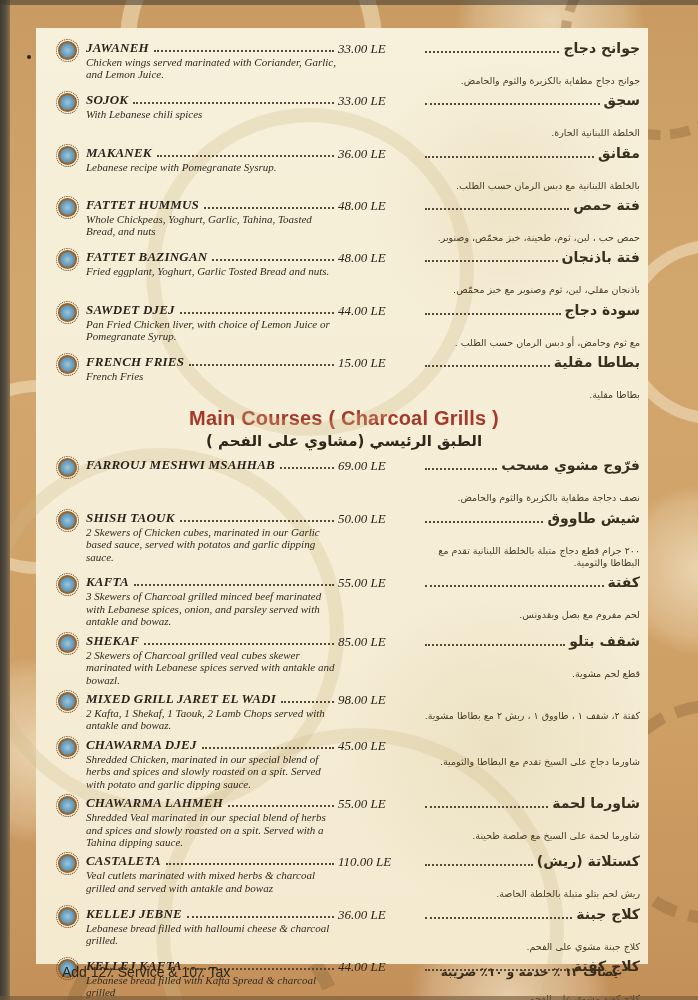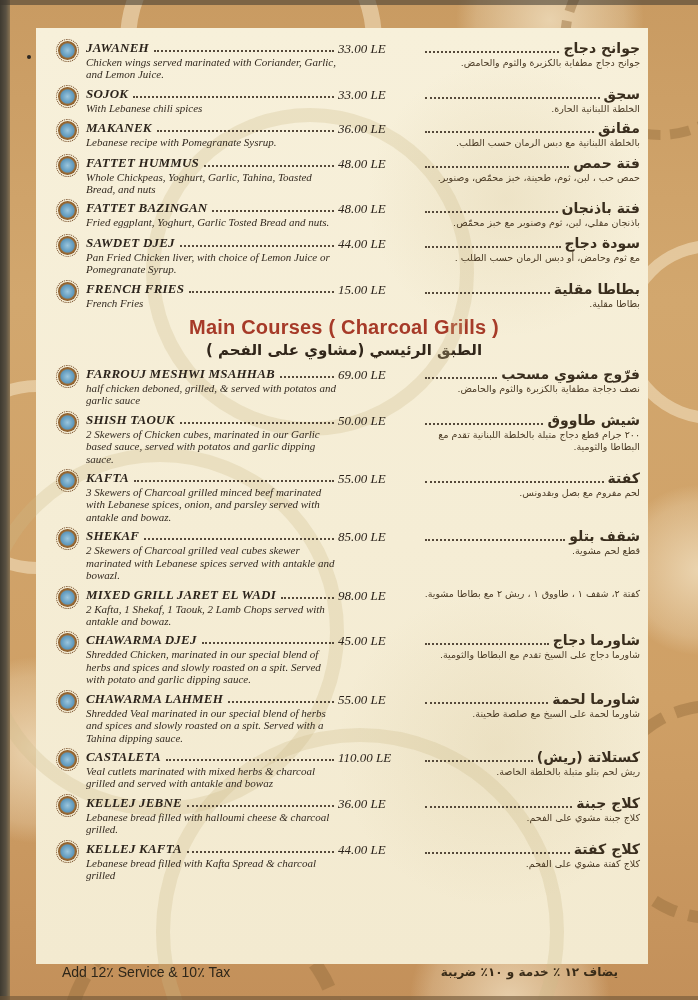--- a/index.html
+++ b/index.html
@@ -37,21 +37,21 @@
     background:radial-gradient(circle,#9cc6dd 0%,#5e98bc 48%,#9a6a33 58%,#6e431d 85%,#8a5c30 100%);
     outline:1.5px dotted #6e431d;outline-offset:1px;}
   .en-title-line{display:flex;align-items:baseline;}
   .en-title{font-style:italic;font-weight:bold;font-size:13px;color:#2c241c;letter-spacing:.2px;white-space:nowrap;}
   .lead{flex:1;margin:0 4px 2px 5px;border-bottom:2px dotted #55493a;height:9px;min-width:8px;}
   .en-desc{font-style:italic;font-size:11px;line-height:1.13;color:#332a20;max-width:250px;}
   .price{font-style:italic;font-size:13px;color:#2c241c;white-space:nowrap;padding-top:1px;}
   .ar-block{padding-left:2px;}
   .ar-title-line{display:flex;align-items:baseline;}
   .ar-title{font-family:"DejaVu Sans",sans-serif;font-weight:bold;font-size:14px;color:#3a2e1e;white-space:nowrap;direction:rtl;}
-  .ar-desc{font-family:"DejaVu Sans",sans-serif;font-size:9.5px;color:#4a3a24;direction:rtl;text-align:right;line-height:1.3;margin-top:1px;}
+  .ar-desc{font-family:"DejaVu Sans",sans-serif;font-size:9.5px;color:#4a3a24;direction:rtl;text-align:right;line-height:1.3;margin-top:19px;}
 
   
   .section-head{text-align:center;margin:6px 0 7px 0;}
   .section-head .en{font-family:"Liberation Sans","DejaVu Sans",sans-serif;font-size:20px;font-weight:bold;color:#a63a28;letter-spacing:.2px;}
   .section-head .ar{font-family:"DejaVu Sans",sans-serif;font-size:15px;font-weight:bold;color:#31261a;margin-top:2px;direction:rtl;}
 
   
   .footer{position:absolute;left:36px;right:50px;bottom:16px;height:24px;z-index:4;
     display:flex;justify-content:space-between;align-items:center;}
   .footer .en{font-family:"Liberation Sans","DejaVu Sans",sans-serif;font-size:14px;color:#2e2619;margin-left:26px;}
@@ -228,21 +228,20 @@
 
   <div class="rows">
 
       <div class="row">
         <span class="badge"></span>
         <div class="en-block">
           <div class="en-title-line">
             <span class="en-title">FARROUJ MESHWI MSAHHAB</span>
             <span class="lead"></span>
           </div>
-          <div class="en-desc">half chicken deboned, grilled, &amp; served with  potatos and garlic sauce</div>
         </div>
         <div class="price"><span>69.00</span>&nbsp;<span>LE</span></div>
         <div class="ar-block">
           <div class="ar-title-line">
             <span class="lead"></span>
             <span class="ar-title">فرّوج مشوي مسحب</span>
           </div>
           <div class="ar-desc">نصف دجاجة مطفاية بالكزبرة والثوم والحامض.</div>
         </div>
       </div>
@@ -323,24 +322,20 @@
         <span class="badge"></span>
         <div class="en-block">
           <div class="en-title-line">
             <span class="en-title">CHAWARMA DJEJ</span>
             <span class="lead"></span>
           </div>
           <div class="en-desc">Shredded Chicken, marinated in our special blend of herbs and spices and slowly roasted on a spit. Served with potato  and  garlic dipping sauce.</div>
         </div>
         <div class="price"><span>45.00</span>&nbsp;<span>LE</span></div>
         <div class="ar-block">
-          <div class="ar-title-line">
-            <span class="lead"></span>
-            <span class="ar-title">شاورما دجاج</span>
-          </div>
           <div class="ar-desc">شاورما دجاج على السيخ  تقدم مع البطاطا والثومية.</div>
         </div>
       </div>
 
       <div class="row">
         <span class="badge"></span>
         <div class="en-block">
           <div class="en-title-line">
             <span class="en-title">CHAWARMA LAHMEH</span>
             <span class="lead"></span>

